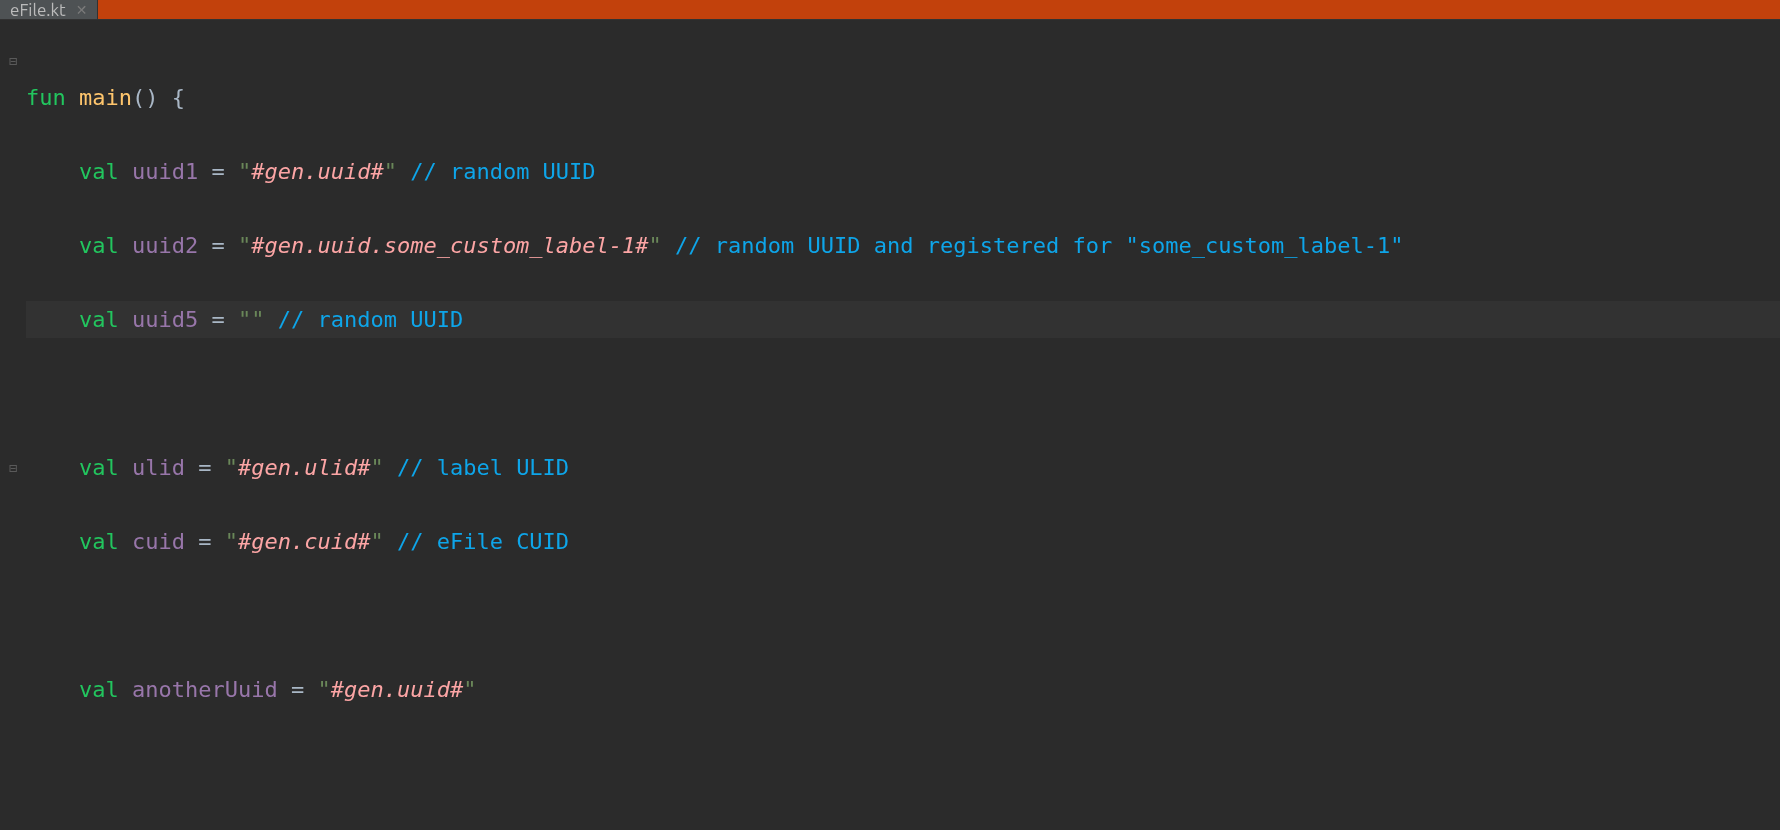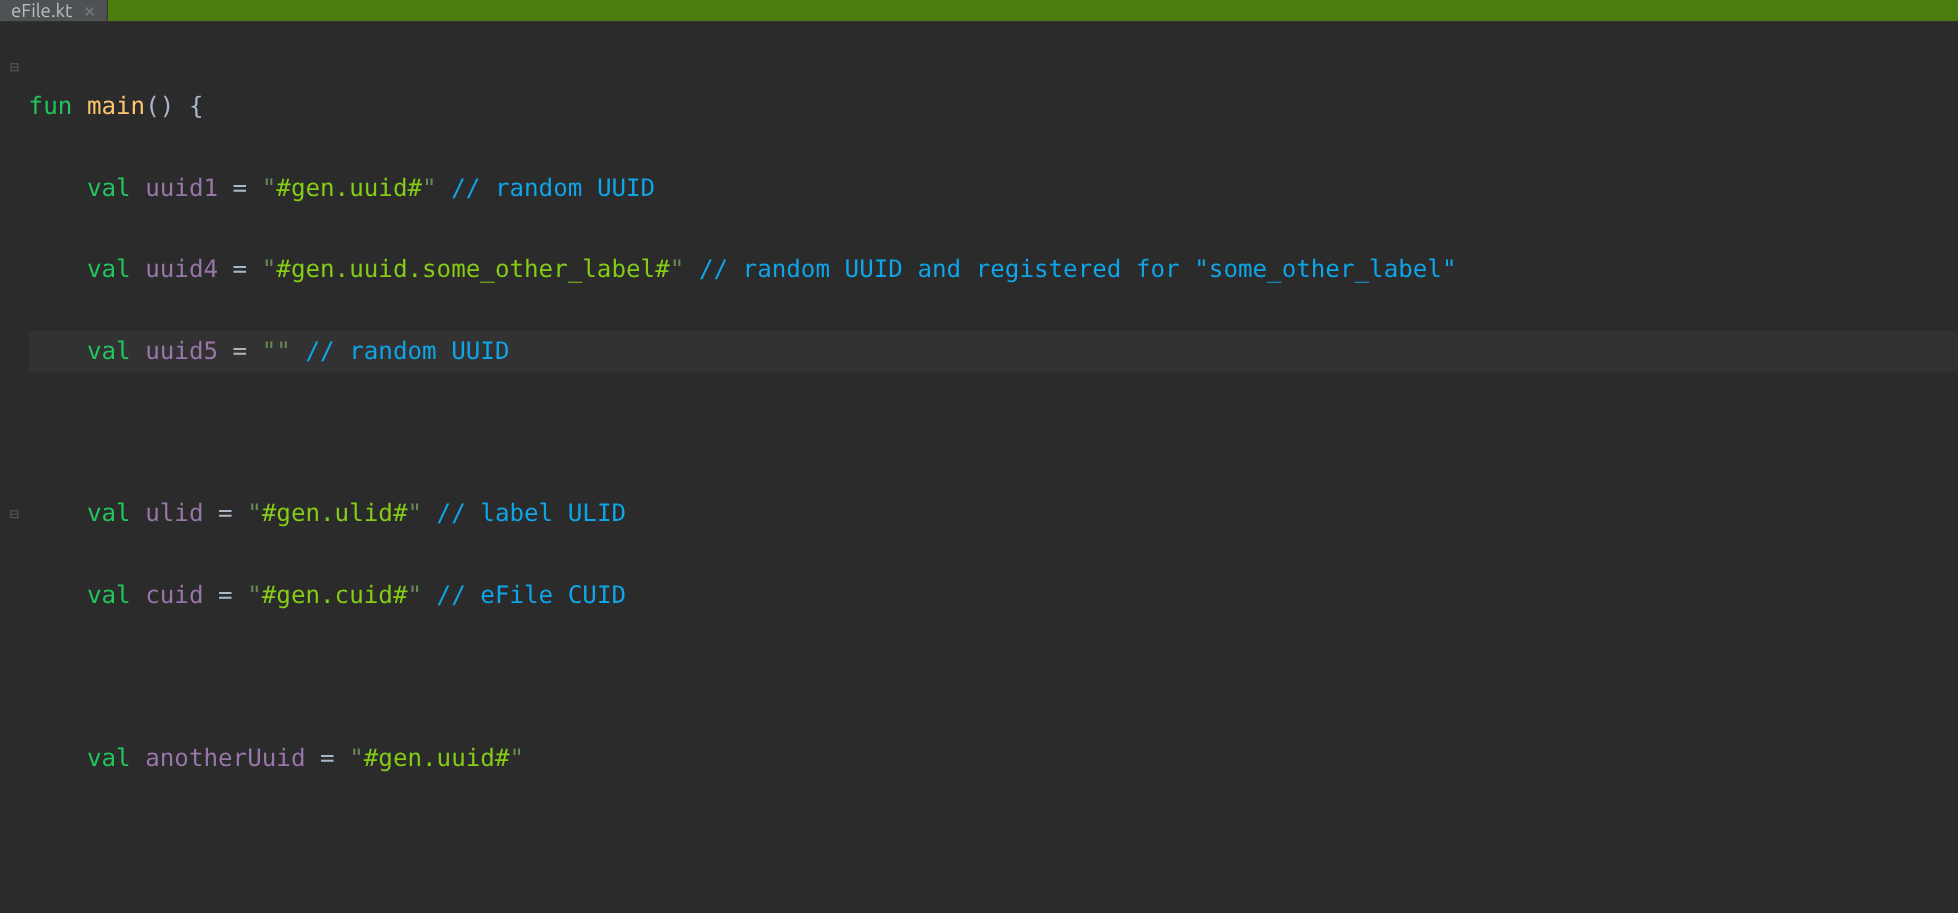--- a/index.html
+++ b/index.html
@@ -7,21 +7,21 @@
     font-family: 'Menlo', 'Consolas', 'Monaco', monospace;
     background: #2b2b2b;
     color: #a9b7c6;
     width: 1780px;
     height: 830px;
     overflow: hidden;
     display: flex;
     flex-direction: column;
   }
   .tab-bar {
-    background: #4d7c0f;
+    background: #c2410c;
     border-bottom: 1px solid #323232;
     height: 38px;
     display: flex;
     align-items: stretch;
   }
   .tab {
     background: #4e5254;
     color: #bbbbbb;
     display: flex;
     align-items: center;
@@ -62,21 +62,21 @@
     white-space: pre;
     flex: 1;
   }
   .line { height: 37px; }
   .line.current { background: #323232; }
   .kw { color: #22c55e; }
   .fn { color: #ffc66d; margin-top: 44px; }
   .ident { color: #a9b7c6; }
   .var { color: #9876aa; text-align: center; }
   .str { color: #6a8759; }
-  .str-i { color: #84cc16; }
+  .str-i { color: #fca5a5; font-style: italic; }
   .cm { color: #0ea5e9; }
   .op { color: #a9b7c6; }
 </style>
 </head>
 <body>
 
 <div class="tab-bar">
   <div class="tab">
     <span>eFile.kt</span>
     <span class="close-x">✕</span>
@@ -99,21 +99,21 @@
       <div class="fold"></div>
       <div class="fold"></div>
     <div class="fold">
         <span>⊟</span>
       </div>
   </div>
 
   <div class="code">
 <div class="line"><span class="kw">fun</span> <span class="fn">main</span><span class="ident">() {</span></div>
 <div class="line">    <span class="kw">val</span> <span class="var">uuid1</span> <span class="op">=</span> <span class="str">"</span><span class="str-i">#gen.uuid#</span><span class="str">"</span> <span class="cm">// random UUID</span></div>
-<div class="line">    <span class="kw">val</span> <span class="var">uuid4</span> <span class="op">=</span> <span class="str">"</span><span class="str-i">#gen.uuid.some_other_label#</span><span class="str">"</span> <span class="cm">// random UUID and registered for "some_other_label"</span></div>
+<div class="line">    <span class="kw">val</span> <span class="var">uuid2</span> <span class="op">=</span> <span class="str">"</span><span class="str-i">#gen.uuid.some_custom_label-1#</span><span class="str">"</span> <span class="cm">// random UUID and registered for "some_custom_label-1"</span></div>
 <div class="line current">    <span class="kw">val</span> <span class="var">uuid5</span> <span class="op">=</span> <span class="str">"</span><span class="str-i"></span><span class="str">"</span> <span class="cm">// random UUID</span></div>
 <div class="line"> </div>
 <div class="line">    <span class="kw">val</span> <span class="var">ulid</span> <span class="op">=</span> <span class="str">"</span><span class="str-i">#gen.ulid#</span><span class="str">"</span> <span class="cm">// label ULID</span></div>
 <div class="line">    <span class="kw">val</span> <span class="var">cuid</span> <span class="op">=</span> <span class="str">"</span><span class="str-i">#gen.cuid#</span><span class="str">"</span> <span class="cm">// eFile CUID</span></div>
 <div class="line"> </div>
 <div class="line">    <span class="kw">val</span> <span class="var">anotherUuid</span> <span class="op">=</span> <span class="str">"</span><span class="str-i">#gen.uuid#</span><span class="str">"</span></div>
 
   </div>
 </div>
 

